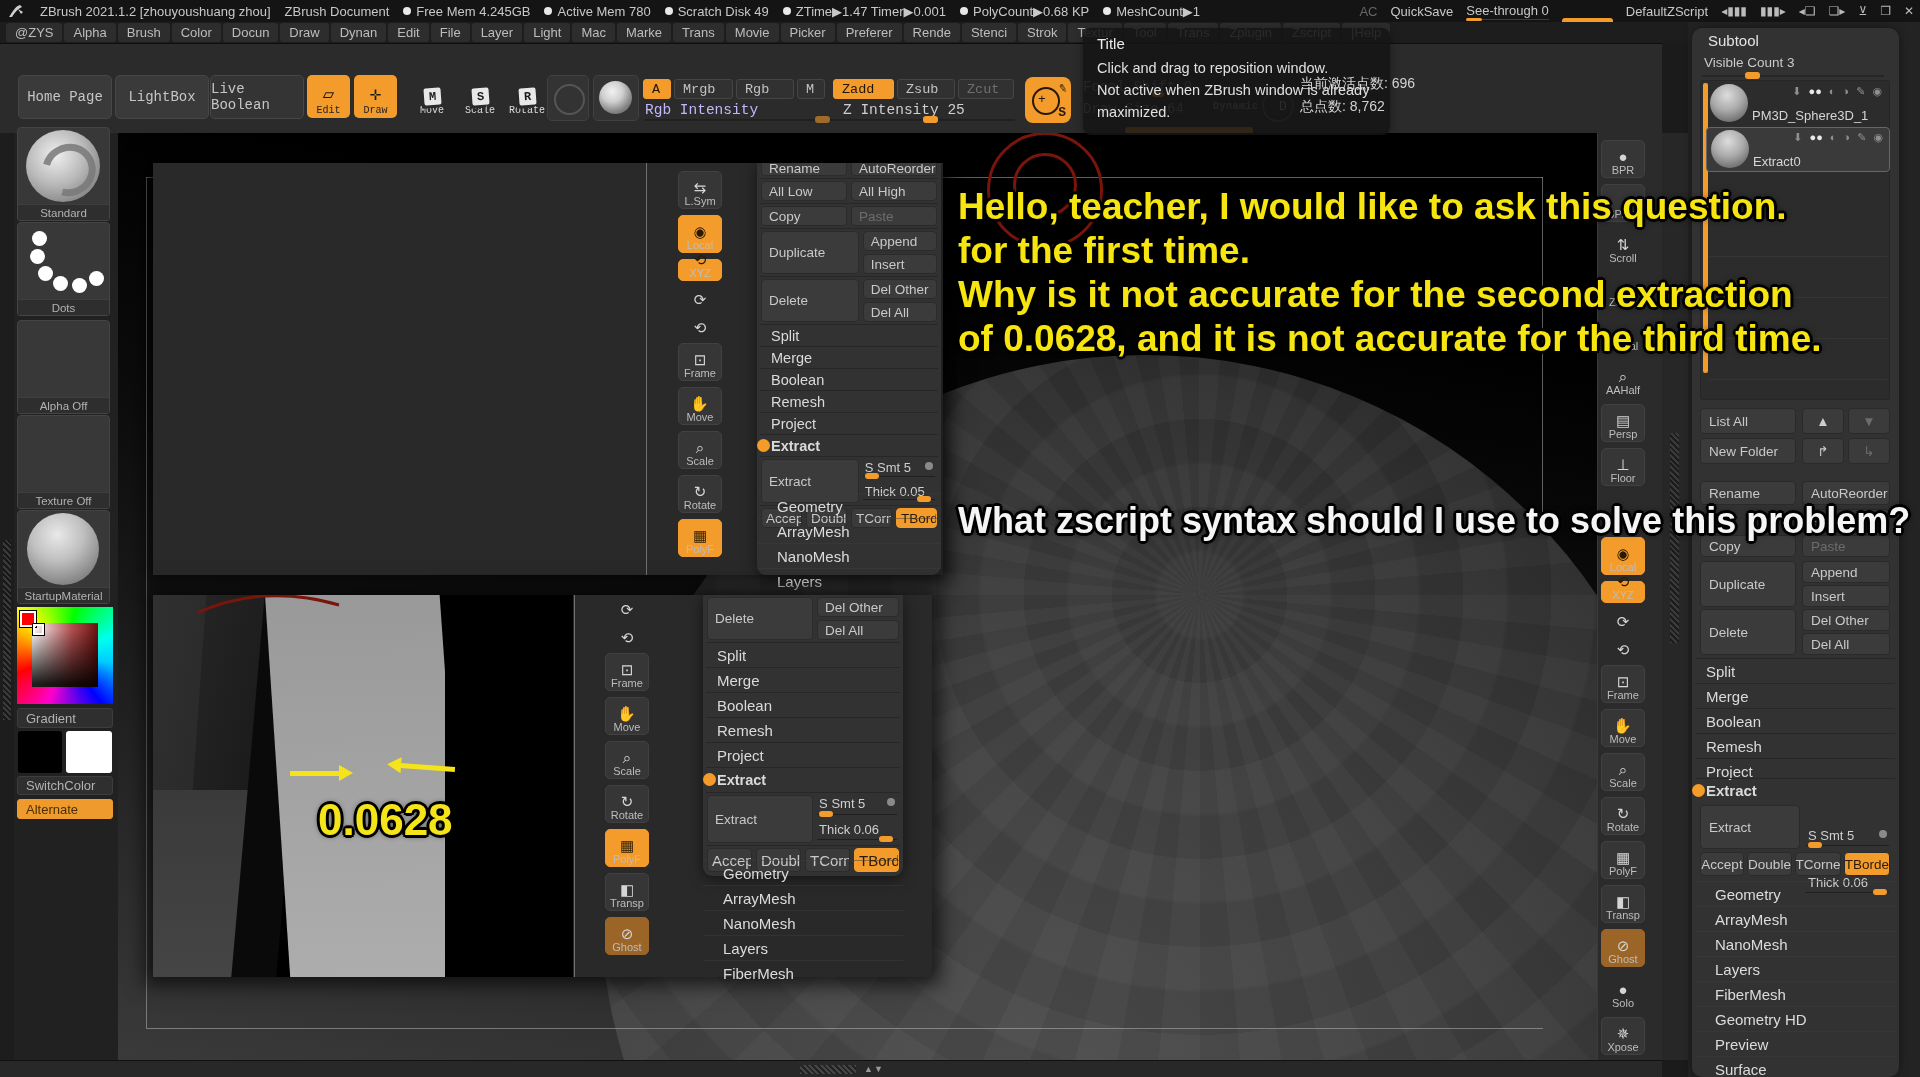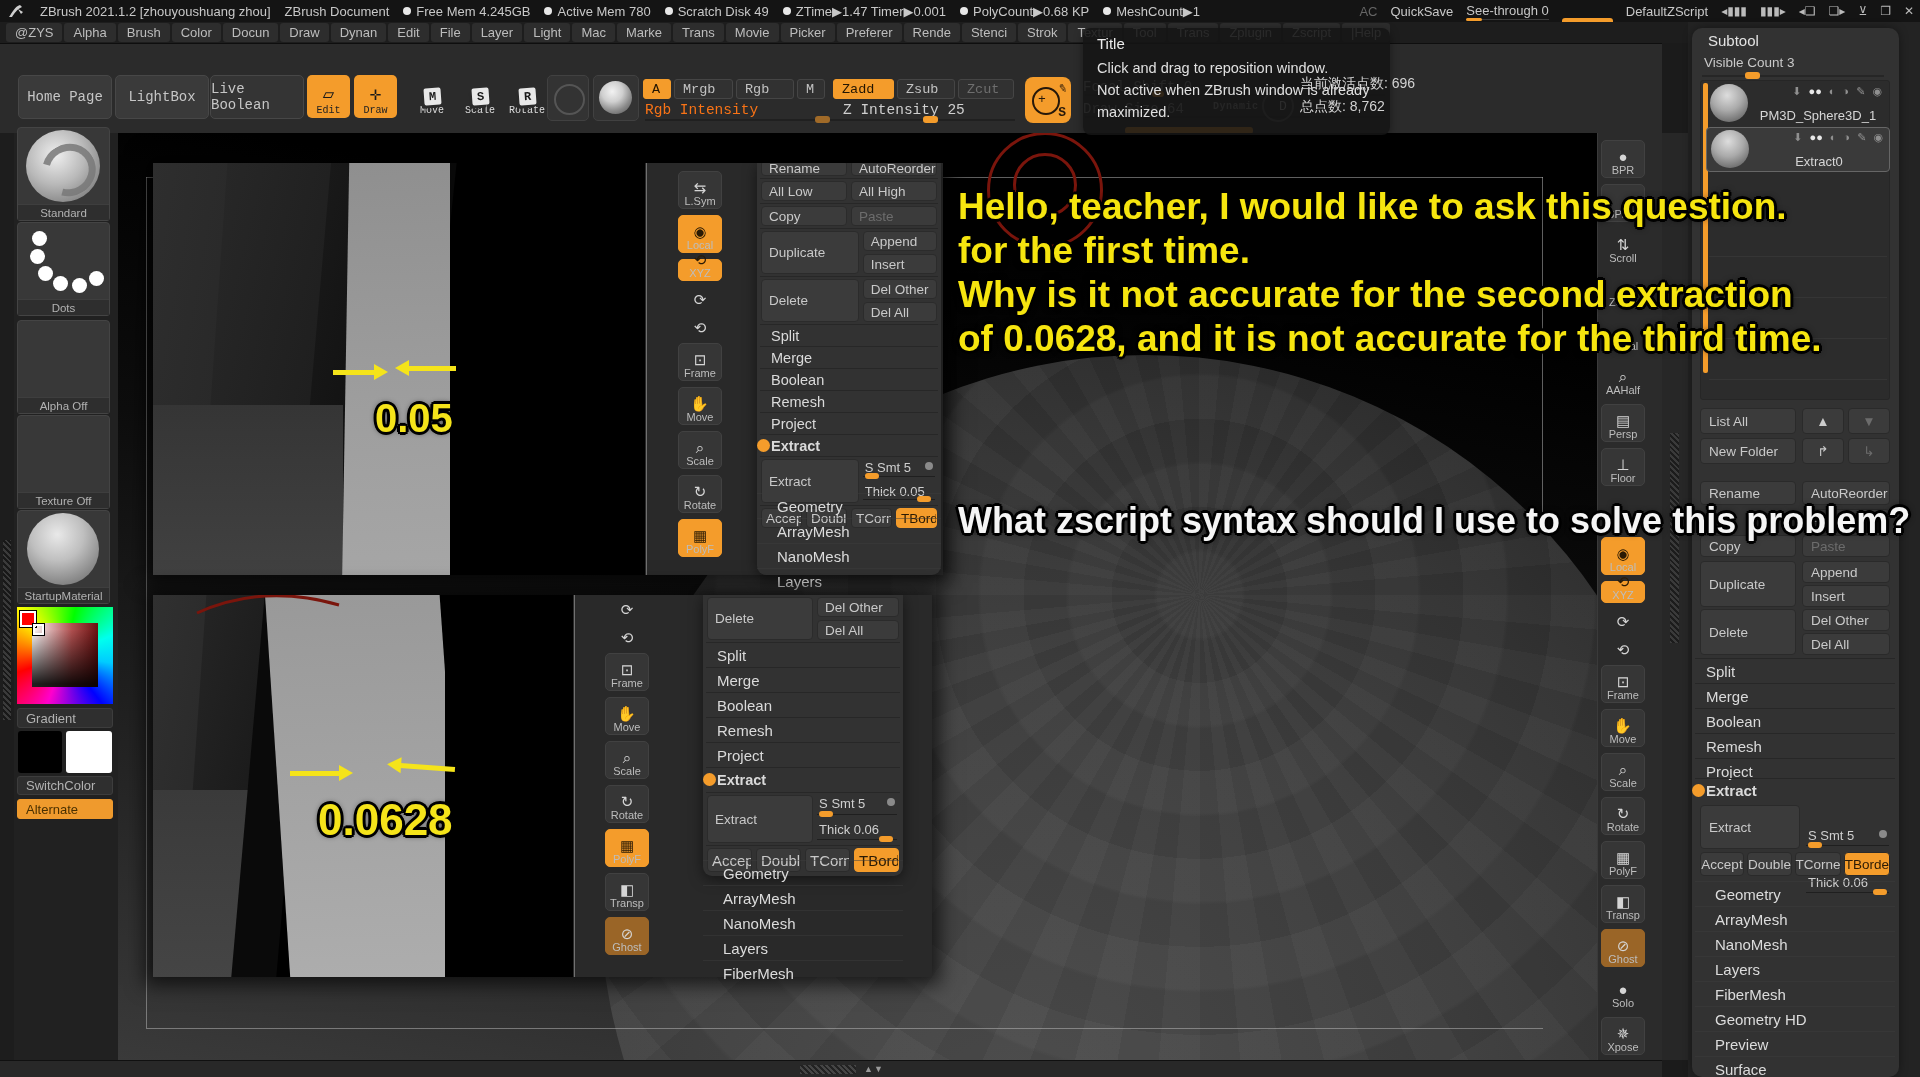--- a/index.html
+++ b/index.html
@@ -24,21 +24,21 @@
   
   #shelf{left:0;top:43px;width:1662px;height:90px;background:#2b2b2b;border-top:1px solid #0e0e0e;font-family:Liberation Mono, monospace;}
   .shelf-big{position:absolute;top:31px;height:42px;background:#3a3a3a;border:1px solid #474747;border-radius:5px;color:#c6c6c6;font-size:14px;display:flex;align-items:center;justify-content:center;}
   .tool-orange{position:absolute;top:31px;width:43px;height:43px;background:#f49c2b;border-radius:5px;color:#222;display:flex;flex-direction:column;align-items:center;justify-content:flex-end;font-size:10px;padding-bottom:2px;box-sizing:border-box;}
   .tool-plain{position:absolute;top:31px;width:44px;height:43px;color:#ddd;display:flex;flex-direction:column;align-items:center;justify-content:flex-end;font-size:10px;padding-bottom:2px;box-sizing:border-box;}
   .ticon{font-size:19px;line-height:20px;color:#1a1a1a;}
   .mini-sq{width:17px;height:17px;background:#e8e8e8;color:#1a1a1a;font-size:12px;font-weight:bold;display:flex;align-items:center;justify-content:center;border-radius:2px;transform:rotate(-4deg);box-shadow:-3px 3px 0 #2a2a2a;}
   .shelf-small{position:absolute;top:35px;height:20px;background:#313131;border:1px solid #454545;border-radius:3px;color:#c2c2c2;font-size:13.5px;display:flex;align-items:center;padding:0 8px;box-sizing:border-box;}
   .shelf-small.on{background:#f49c2b;color:#241602;border-color:#f49c2b;}
   .shelf-small.off{color:#6e6e6e;}
-  .slider-label{position:absolute;top:58px;font-size:14.5px;color:#f97316;}
+  .slider-label{position:absolute;top:58px;font-size:14.5px;color:#c4b5fd;}
   .slider-track{position:absolute;height:2px;background:#202020;}
   .slider-pill{position:absolute;width:15px;height:7px;border-radius:3px;}
   #sbtn{position:absolute;left:1025px;top:33px;width:46px;height:46px;background:#f49c2b;border-radius:8px;}
   #sbtn .ring{position:absolute;left:7px;top:10px;width:24px;height:24px;border:2px solid #26180a;border-radius:50%;}
   #sbtn .plus{position:absolute;left:13px;top:15px;color:#26180a;font-size:13px;}
   #sbtn .slab{position:absolute;right:5px;bottom:3px;color:#26180a;font-weight:bold;font-size:13px;}
   #sbtn .pen{position:absolute;right:4px;top:3px;color:#26180a;font-size:13px;transform:rotate(10deg);}
   .behind-text{position:absolute;font-size:14px;color:#9d9d9d;}
   #dyn-label{position:absolute;left:1213px;top:57px;font-size:10px;font-weight:bold;color:#989898;letter-spacing:0.5px;}
   #dbtn{position:absolute;left:1262px;top:46px;width:28px;height:28px;border:2px solid #5c5c5c;border-radius:50%;color:#cfcfcf;font-size:13px;display:flex;align-items:center;justify-content:center;background:rgba(40,40,40,.4);}
@@ -119,21 +119,21 @@
   #divider2 .dots{position:absolute;left:8px;top:300px;width:9px;height:210px;background:repeating-linear-gradient(45deg,#3a3a3a 0 2px,#1c1c1c 2px 4px);}
   
   #rtray{left:1688px;top:22px;width:232px;height:1055px;background:#232323;}
   #rpanel{position:absolute;left:4px;top:6px;width:207px;height:1049px;background:#323232;border-radius:10px;box-shadow:0 0 10px rgba(0,0,0,.4);}
   #rpanel .ptitle{position:absolute;left:16px;top:4px;font-size:15px;color:#e3e3e3;}
   .subtool-item{position:absolute;left:14px;width:182px;height:43px;}
   .subtool-item.sel{background:#3a3a3a;border:1px solid #666;border-radius:4px;}
   .subtool-item .sph{position:absolute;left:4px;top:2px;width:38px;height:38px;border-radius:50%;background:radial-gradient(circle at 45% 30%,#ddd,#aaa 45%,#777 75%,#555);}
   .subtool-item .icoline{position:absolute;right:6px;top:3px;display:flex;gap:7px;color:#8f8f8f;font-size:11px;}
   .subtool-item .icoline .wht{color:#e8e8e8;}
-  .subtool-item .sname{position:absolute;left:46px;right:4px;bottom:2px;text-align:center;font-size:13px;color:#d6d6d6;white-space:nowrap;}
+  .subtool-item .sname{position:absolute;left:46px;right:4px;bottom:2px;font-size:13px;color:#d6d6d6;white-space:nowrap;}
   .pbtn{position:absolute;background:#3b3b3b;border:1px solid #2a2a2a;border-radius:4px;color:#c9c9c9;font-size:13.5px;display:flex;align-items:center;padding:0 8px;box-sizing:border-box;}
   .pbtn.dim{color:#6c6c6c;}
   .pbtn.center{justify-content:center;padding:0;}
   .pbtn.on{background:#f49c2b;color:#2a1a04;}
   
   #yellowtext{left:958px;top:185px;z-index:50;font-weight:bold;font-size:37px;line-height:44px;color:#f6e50f;white-space:nowrap;text-shadow:-3px 0 0 #000,3px 0 0 #000,0 -3px 0 #000,0 3px 0 #000,-2px -2px 0 #000,2px 2px 0 #000,-2px 2px 0 #000,2px -2px 0 #000,0 0 7px #000;}
   #whitetext{left:958px;top:500px;z-index:50;font-weight:bold;font-size:36px;color:#f5f5f5;white-space:nowrap;text-shadow:-3px 0 0 #000,3px 0 0 #000,0 -3px 0 #000,0 3px 0 #000,-2px -2px 0 #000,2px 2px 0 #000,-2px 2px 0 #000,2px -2px 0 #000,0 0 7px #000;}
   
   #bottombar{left:0;top:1060px;width:1662px;height:17px;background:#282828;border-top:1px solid #101010;}
   #bottombar .sb{position:absolute;left:800px;top:4px;width:56px;height:9px;background:repeating-linear-gradient(45deg,#454545 0 2px,#222 2px 4px);}
@@ -363,31 +363,20 @@
         <div class="facets"></div>
       </div>
     <div class="docline" style="left:28px;top:44px;width:1px;height:851px;"></div>
     <div class="docline" style="left:28px;top:895px;width:1397px;height:1px;"></div>
     <div class="docline" style="left:1424px;top:44px;width:1px;height:851px;z-index:1;"></div>
     <div class="docline" style="left:28px;top:44px;width:1397px;height:1px;"></div>
     <div class="redcircle" style="left:869px;top:-1px;width:110px;height:110px;"></div>
     <div class="redcircle" style="left:895px;top:20px;width:58px;height:58px;"></div>
 
     <div class="inset" style="left:35px;top:30px;width:790px;height:412px;">
-      <div class="ins-canvas" style="width:492px;">
-        <div class="shape" style="left:0;top:0;width:95px;height:100%;background:linear-gradient(100deg,#2e2e2e,#262626);"></div>
-        <div class="shape" style="left:60px;top:0;width:120px;height:100%;background:linear-gradient(100deg,#272727,#1c1c1c);transform:skewX(-4deg);"></div>
-        <div class="shape" style="left:160px;top:0;width:75px;height:100%;background:linear-gradient(100deg,#191919,#0e0e0e);transform:skewX(-5deg);"></div>
-        <div class="shape" style="left:0;top:242px;width:190px;height:170px;background:linear-gradient(180deg,#353535,#414141);"></div>
-        <div class="shape" style="left:222px;top:0;width:60px;height:100%;background:#090909;transform:skewX(-6deg);"></div>
-        <div class="shape" style="left:157px;top:0;width:140px;height:412px;background:linear-gradient(178deg,#8f8f8f,#9e9e9e 60%,#a6a6a6);clip-path:polygon(28% 0,100% 0,112% 100%,23% 100%);"></div>
-        <div class="yarrow r" style="left:180px;top:207px;width:42px;"></div>
-        <div class="yarrow l" style="left:255px;top:203px;width:48px;"></div>
-        <div class="ylabel" style="left:222px;top:233px;font-size:40px;">0.05</div>
-      </div>
       <div class="vline" style="left:493px;top:0;height:100%;"></div>
       <div class="istrip" style="left:525px;top:8px;">
           <div class="sbtn">
       <span class="g">⇆</span>
       <span class="striplabel">L.Sym</span>
     </div>
           <div class="sbtn orange tall">
       <span class="g">◉</span>
       <span class="striplabel">Local</span>
     </div>

